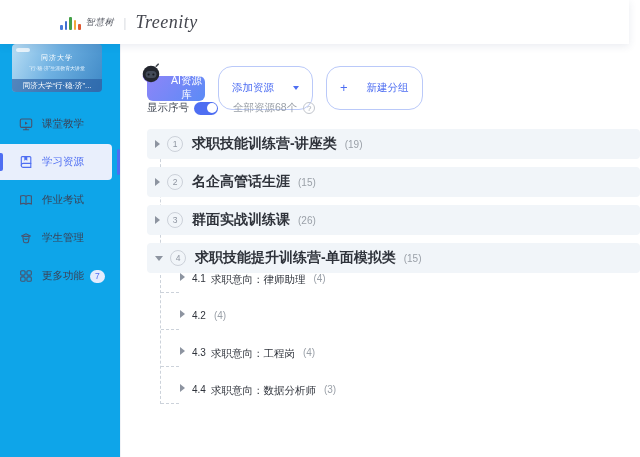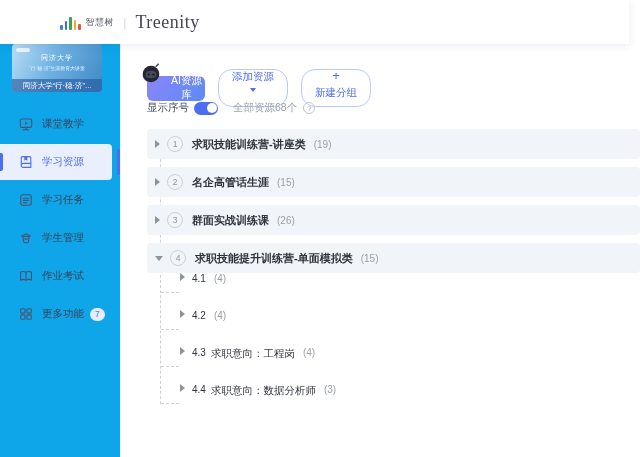--- a/index.html
+++ b/index.html
@@ -2,21 +2,21 @@
 <html><head>
 <meta charset="utf-8">
 <style>
   * { margin:0; padding:0; box-sizing:border-box; }
   html,body { width:640px; height:457px; overflow:hidden; background:#fff;
     font-family:"Liberation Sans", sans-serif; }
 
   
   .header { position:absolute; top:0; left:0; right:11px; height:44px; background:#fff;
     box-shadow:0 2px 8px rgba(40,60,110,.10); display:flex; align-items:center;
-    padding-left:60px; z-index:10; }
+    padding-left:60px; z-index:10;font-style:italic; }
   .brand { display:flex; align-items:center; }
   .eq { display:flex; align-items:flex-end; gap:2px; height:15px; margin-right:5px; }
   .eq i { display:block; width:2.5px; border-radius:1px; }
   .eq i:nth-child(1){height:5px;background:#4a7bd8;}
   .eq i:nth-child(2){height:9px;background:#3f6fd0;}
   .eq i:nth-child(3){height:13px;background:#43a047;}
   .eq i:nth-child(4){height:10px;background:#f2a93b;}
   .eq i:nth-child(5){height:6px;background:#e05a33;}
   .brand-cn { font-size:9px; color:#595d66; letter-spacing:.5px; }
   .brand-divider { color:#dcdee3; margin:0 9px; font-size:13px; font-weight:lighter; }
@@ -58,23 +58,23 @@
   
   .main { position:absolute; left:121px; top:44px; right:0; bottom:0; background:#fff;
     padding:31px 0 0 26px; }
   .toolbar { display:flex; align-items:center; gap:13px; height:26px; }
   .ai-btn { position:relative; width:58px; height:25px; border:none; border-radius:6px;
     background:linear-gradient(130deg,#8d85f8,#5b8bf6); color:#fff; font-size:10.5px;
     display:flex; align-items:center; justify-content:center; padding-left:21px;
     cursor:pointer; font-family:inherit; }
   .robot { position:absolute; left:-7px; top:-14px; width:22px; height:22px; }
   .robot svg { width:22px; height:22px; }
-  .btn-outline { height:38px; border-radius:14px; border:1px solid #bac9f9; background:#fff;
+  .btn-outline { height:44px; border-radius:14px; border:1px solid #bac9f9; background:#fff;
     color:#4e6ef2; font-size:10.5px; display:flex; align-items:center; padding:0 13px;
-    gap:4px; cursor:pointer; font-family:inherit;flex-direction:column; }
+    gap:19px; cursor:pointer; font-family:inherit; }
   .caret-down-sm { width:0; height:0; border-left:3.5px solid transparent;
     border-right:3.5px solid transparent; border-top:4.5px solid #4e6ef2; }
   .plus-glyph { font-size:13px; line-height:1; margin-top:-1px; }
 
   .filter-row { display:flex; align-items:center; font-size:10.5px; }
   .filter-label { color:#454c59; }
   .switch { margin-left:5px; width:24px; height:13px; border-radius:7px; background:#4e6ef2;
     position:relative; cursor:pointer; }
   .switch::after { content:""; position:absolute; right:1.5px; top:1.5px; width:10px;
     height:10px; border-radius:50%; background:#fff; }
@@ -91,21 +91,21 @@
     border-radius:4px; display:flex; align-items:center; padding-left:8px;
     margin-bottom:8px; cursor:pointer; }
   .group-row.expanded { margin-bottom:0; }
   .caret-r { width:0; height:0; border-top:4px solid transparent;
     border-bottom:4px solid transparent; border-left:5px solid #8d94a0; }
   .caret-d { width:0; height:0; border-left:4px solid transparent;
     border-right:4px solid transparent; border-top:5px solid #8d94a0; margin-top:1px; }
   .num-circle { margin-left:7px; width:16px; height:16px; border-radius:50%;
     border:1px solid #ccd1d9; color:#8d94a0; font-size:8.5px; display:flex;
     align-items:center; justify-content:center; background:#fff0; }
-  .g-title { margin-left:9px; font-size:11px; color:#2f333b; font-weight:bold; }
+  .g-title { margin-left:9px; font-size:14px; color:#2f333b; font-weight:bold; }
   .g-count { margin-left:8px; font-size:10px; color:#9aa0a8; }
   .child-row { position:relative; height:37px; display:flex; align-items:flex-start;
     padding-left:33px; cursor:pointer; }
   .child-row::before { content:""; position:absolute; left:14px; top:50%; width:18px;
     border-top:1px dashed #ccd2da; }
   .c-num { margin-left:7px; font-size:10px; color:#30343c; }
   .c-title { margin-left:5px; font-size:10.5px; color:#30343c; }
   .c-count { margin-left:8px; font-size:10px; color:#9aa0a8; }
 </style>
 </head>
@@ -150,44 +150,35 @@
             <path d="M3.2 1.6h7.6a1 1 0 0 1 1 1v9.8H4.2a1.9 1.9 0 0 1-1.9-1.9V2.5a.9.9 0 0 1 .9-.9z"></path>
             <path d="M2.3 10.2a1.9 1.9 0 0 1 1.9-1.8h7.6" stroke-linecap="round"></path>
             <path d="M5.3 1.8v4l1.5-1 1.5 1v-4z" fill="currentColor" stroke="none"></path>
           </svg>
         </span>
         <span class="nav-label">学习资源</span>
       </div>
       <div class="nav-item">
         <span class="nav-icon">
           <svg viewBox="0 0 14 14" fill="none" stroke="currentColor" stroke-width="1.1">
-            <rect x="1.8" y="1.8" width="10.4" height="10.4" rx="1.6"></rect>
-            <path d="M4.4 5.2h5.2M4.4 7.4h5.2M4.4 9.6h3.2" stroke-linecap="round"></path>
-          </svg>
-        </span>
-        <span class="nav-label">学习任务</span>
+            <path d="M1.6 3.1c1.9-.9 3.8-.9 5.4.2 1.6-1.1 3.5-1.1 5.4-.2v7.9c-1.9-.9-3.8-.9-5.4.2-1.6-1.1-3.5-1.1-5.4-.2z"></path>
+            <path d="M7 3.3v7.9"></path>
+          </svg>
+        </span>
+        <span class="nav-label">作业考试</span>
       </div>
       <div class="nav-item">
         <span class="nav-icon">
           <svg viewBox="0 0 14 14" fill="none" stroke="currentColor" stroke-width="1.1">
             <path d="M2.2 5.2L7 2.8l4.8 2.4"></path>
             <path d="M3.8 5.4h6.4l-.7 4.9a1.6 1.6 0 0 1-1.6 1.4H6.1a1.6 1.6 0 0 1-1.6-1.4z"></path>
             <path d="M5.4 7.6c.5 1 2.7 1 3.2 0"></path>
           </svg>
         </span>
         <span class="nav-label">学生管理</span>
-      </div>
-      <div class="nav-item">
-        <span class="nav-icon">
-          <svg viewBox="0 0 14 14" fill="none" stroke="currentColor" stroke-width="1.1">
-            <path d="M1.6 3.1c1.9-.9 3.8-.9 5.4.2 1.6-1.1 3.5-1.1 5.4-.2v7.9c-1.9-.9-3.8-.9-5.4.2-1.6-1.1-3.5-1.1-5.4-.2z"></path>
-            <path d="M7 3.3v7.9"></path>
-          </svg>
-        </span>
-        <span class="nav-label">作业考试</span>
       </div>
       <div class="nav-item">
         <span class="nav-icon">
           <svg viewBox="0 0 14 14" fill="none" stroke="currentColor" stroke-width="1.1">
             <rect x="1.7" y="1.7" width="4.4" height="4.4" rx="1.1"></rect>
             <rect x="7.9" y="1.7" width="4.4" height="4.4" rx="1.1"></rect>
             <rect x="1.7" y="7.9" width="4.4" height="4.4" rx="1.1"></rect>
             <rect x="7.9" y="7.9" width="4.4" height="4.4" rx="1.1"></rect>
           </svg>
         </span>
@@ -250,20 +241,21 @@
       </div>
       <div class="group-row expanded">
         <span class="caret-d"></span>
         <span class="num-circle">4</span>
         <span class="g-title">求职技能提升训练营-单面模拟类</span>
         <span class="g-count">(15)</span>
       </div>
       <div class="child-row">
         <span class="caret-r"></span>
         <span class="c-num">4.1</span>
+        <span class="c-title">求职意向：律师助理</span>
         <span class="c-count">(4)</span>
       </div>
       <div class="child-row">
         <span class="caret-r"></span>
         <span class="c-num">4.2</span>
         <span class="c-count">(4)</span>
       </div>
       <div class="child-row">
         <span class="caret-r"></span>
         <span class="c-num">4.3</span>

